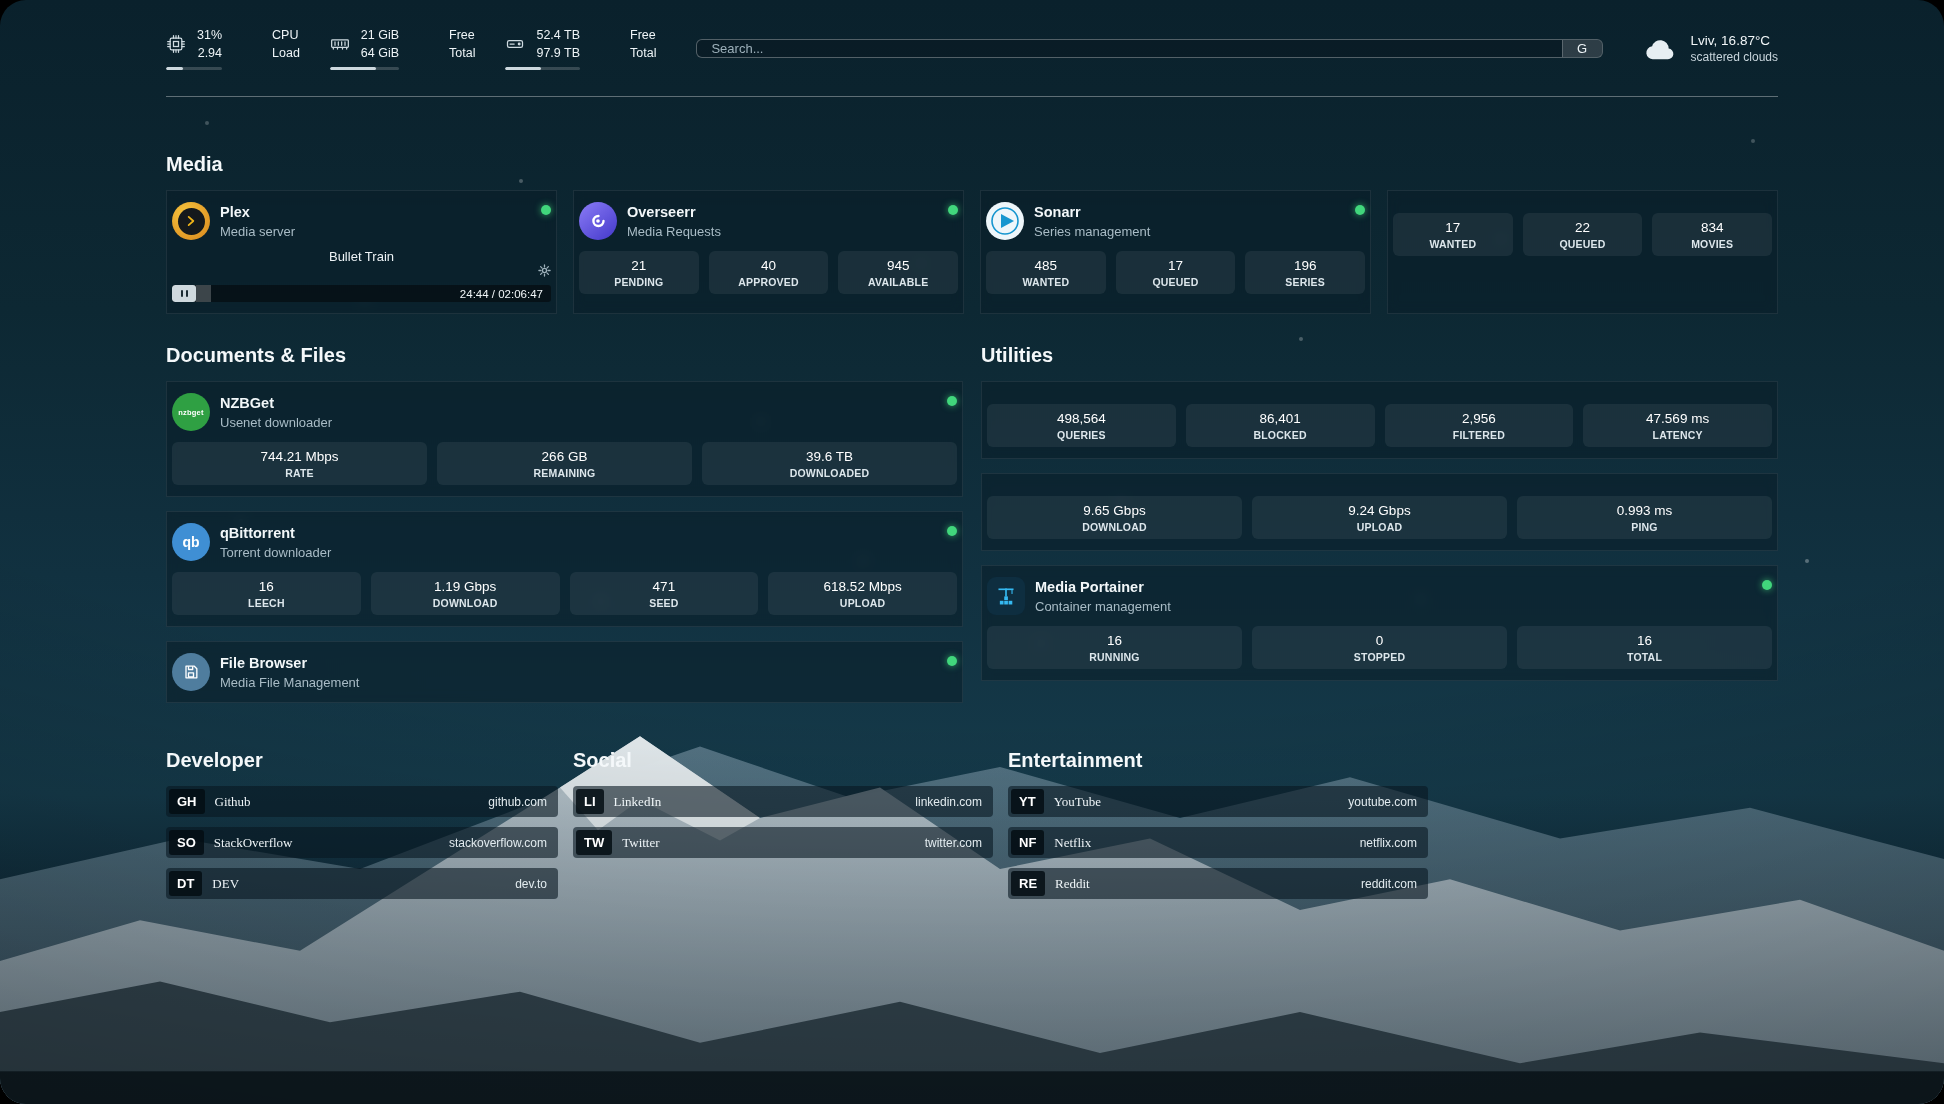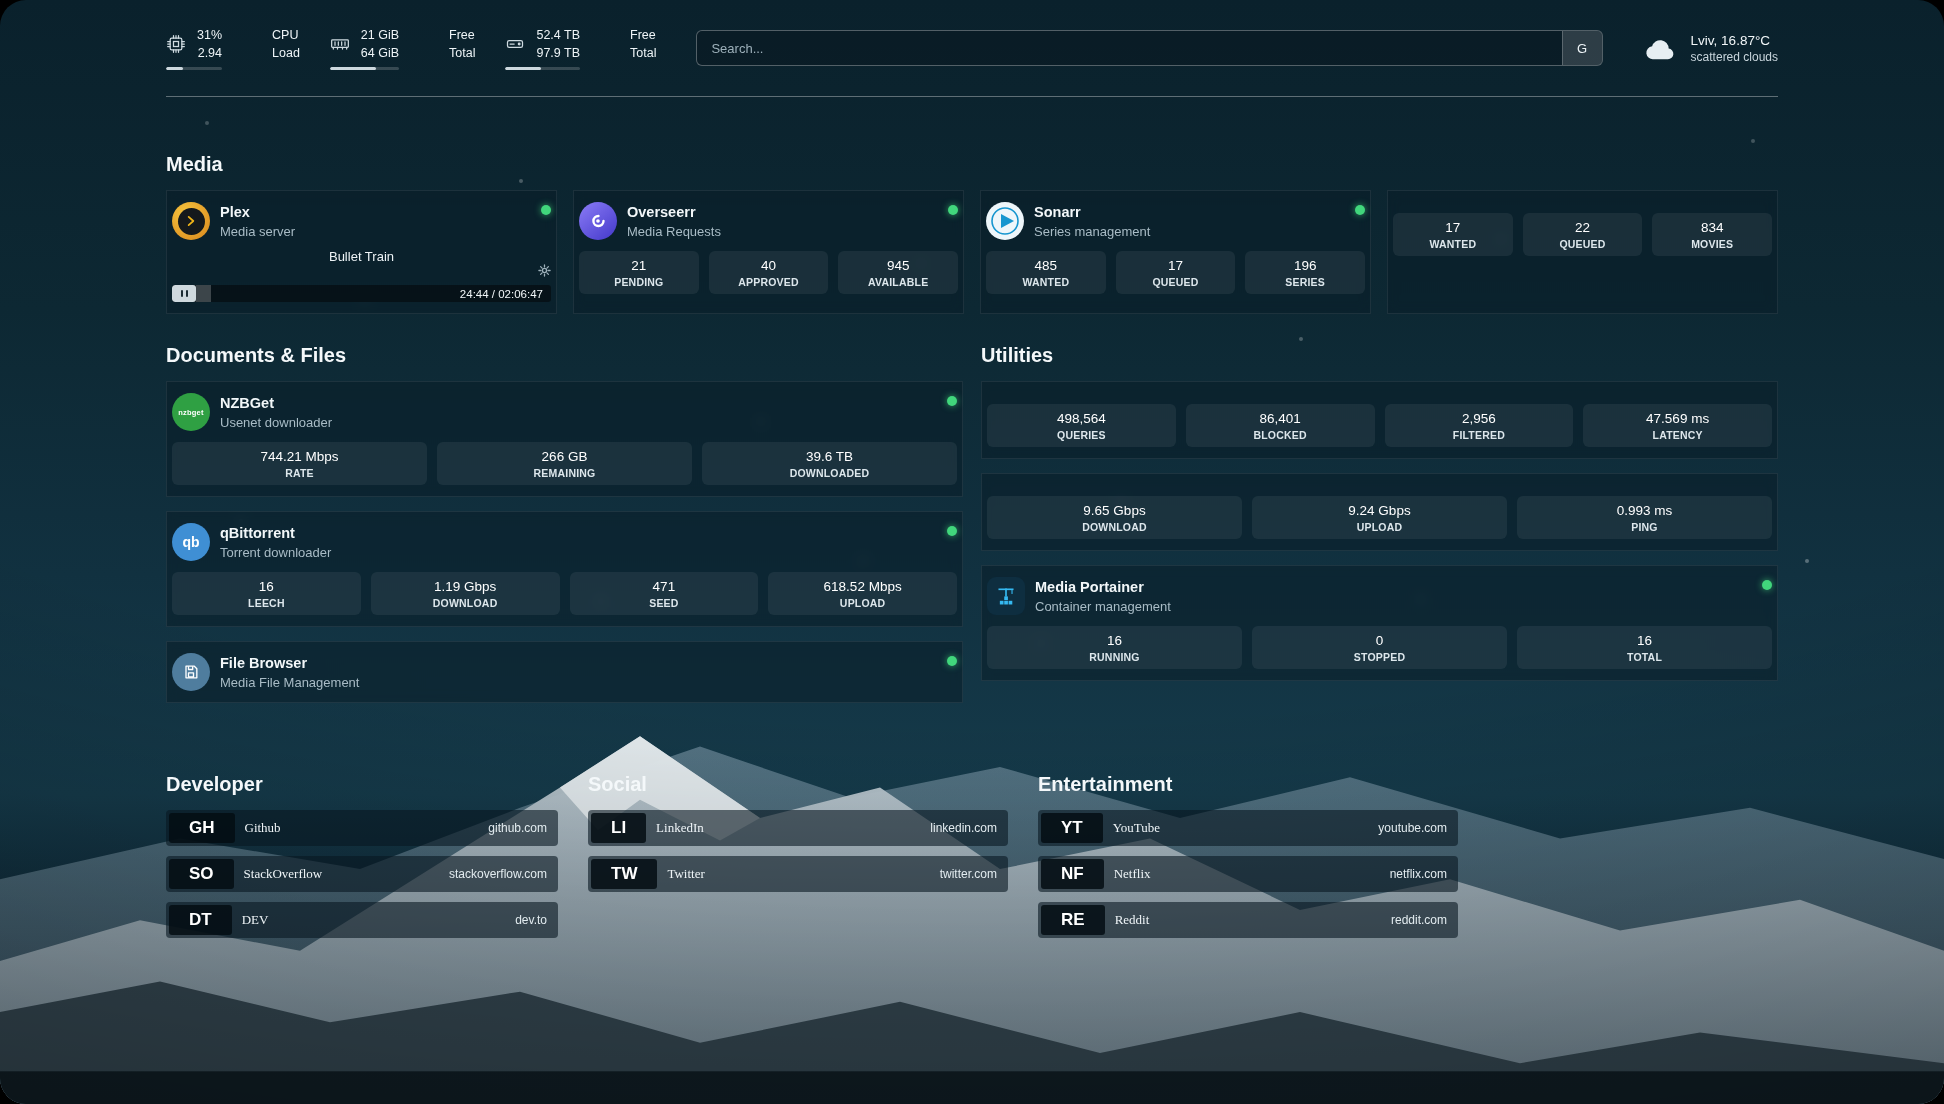--- a/index.html
+++ b/index.html
@@ -35,21 +35,21 @@
   .sysgroups{display:flex;align-items:center;gap:30px;}
   .sysgroup{display:grid;grid-template-columns:auto auto auto;grid-template-rows:auto auto;column-gap:11px;align-items:center;}
   .sys-icon{grid-row:1;color:#cfdbe1;display:flex;}
   .sys-vals{grid-row:1;text-align:right;}
   .sys-labels{grid-row:1;text-align:left;margin-left:39px;}
   .sys-vals div,.sys-labels div{font-size:12.5px;line-height:1.45;color:#eef4f7;white-space:nowrap;}
   .sys-bar{grid-column:1/3;grid-row:2;height:3px;border-radius:2px;background:rgba(255,255,255,.18);margin-top:5px;overflow:hidden;}
   .sys-bar i{display:block;height:100%;background:#cdd8de;border-radius:2px;}
   .bar-cpu{width:31%;} .bar-mem{width:67%;} .bar-disk{width:47%;}
 
-  .search-wrap{flex:1;display:flex;align-items:stretch;margin:0 40px;height:36px;
+  .search-wrap{flex:1;display:flex;align-items:stretch;margin:0 40px;height:19px;
     border:1px solid rgba(255,255,255,.30);border-radius:6px;overflow:hidden;background:rgba(8,22,30,.45);}
   .search-wrap input{flex:1;background:transparent;border:0;outline:0;color:#edf3f6;padding:0 14px;font-size:13px;font-family:"Liberation Sans",sans-serif;}
   .search-wrap input::placeholder{color:#9db0ba;}
   .search-btn{width:40px;background:rgba(255,255,255,.15);display:flex;align-items:center;justify-content:center;
     font-size:13px;color:#eef4f7;border-left:1px solid rgba(255,255,255,.22);cursor:pointer;}
 
   .weather{display:flex;align-items:center;gap:12px;}
   .weather .l1{font-size:13.5px;color:#f1f6f8;}
   .weather .l2{font-size:12px;color:#c8d5dc;margin-top:2px;}
 
@@ -98,24 +98,24 @@
   .icon-radarr{background:#f3f6f8;}
   .icon-nzbget{background:#2fa043;}
   .icon-nzbget span{font-size:7.5px;font-weight:700;color:#fff;letter-spacing:.2px;}
   .icon-qbit{background:#3f8fd4;}
   .icon-qbit span{font-size:14px;font-weight:700;color:#fff;}
   .icon-fb{background:#4f7d9e;}
   .icon-speedtest{background:#15242e;border-radius:9px;border:1px solid rgba(255,255,255,.12);}
   .icon-portainer{background:#0e2e40;border-radius:9px;}
 
   
-  .bookmarks{display:grid;grid-template-columns:392px 420px 420px;column-gap:30px;margin-top:56px;align-items:start;}
+  .bookmarks{display:grid;grid-template-columns:392px 420px 420px;column-gap:15px;margin-top:32px;align-items:start;}
   .bm-title{margin-bottom:14px;}
   .bm-row{display:flex;align-items:center;background:rgba(9,24,33,.60);border-radius:4px;padding:3px;margin-bottom:10px;cursor:pointer;}
-  .bm-abbr{background:rgba(4,13,19,.85);border-radius:3px;padding:5px 20px;font-size:17px;font-weight:700;color:#fff;min-width:26px;text-align:left;}
+  .bm-abbr{background:rgba(4,13,19,.85);border-radius:3px;padding:5px 8px;font-size:13px;font-weight:700;color:#fff;min-width:26px;text-align:left;}
   .bm-name{margin-left:10px;font-size:13px;color:#eef4f7;font-family:Liberation Serif, serif;}
   .bm-url{margin-left:auto;margin-right:8px;font-size:12px;color:#e2ebef;}
 </style>
 </head>
 <body>
 
 <div class="screen">
 
   <svg class="mountains" viewBox="0 0 1944 470" preserveAspectRatio="none" aria-hidden="true">
     <defs>

